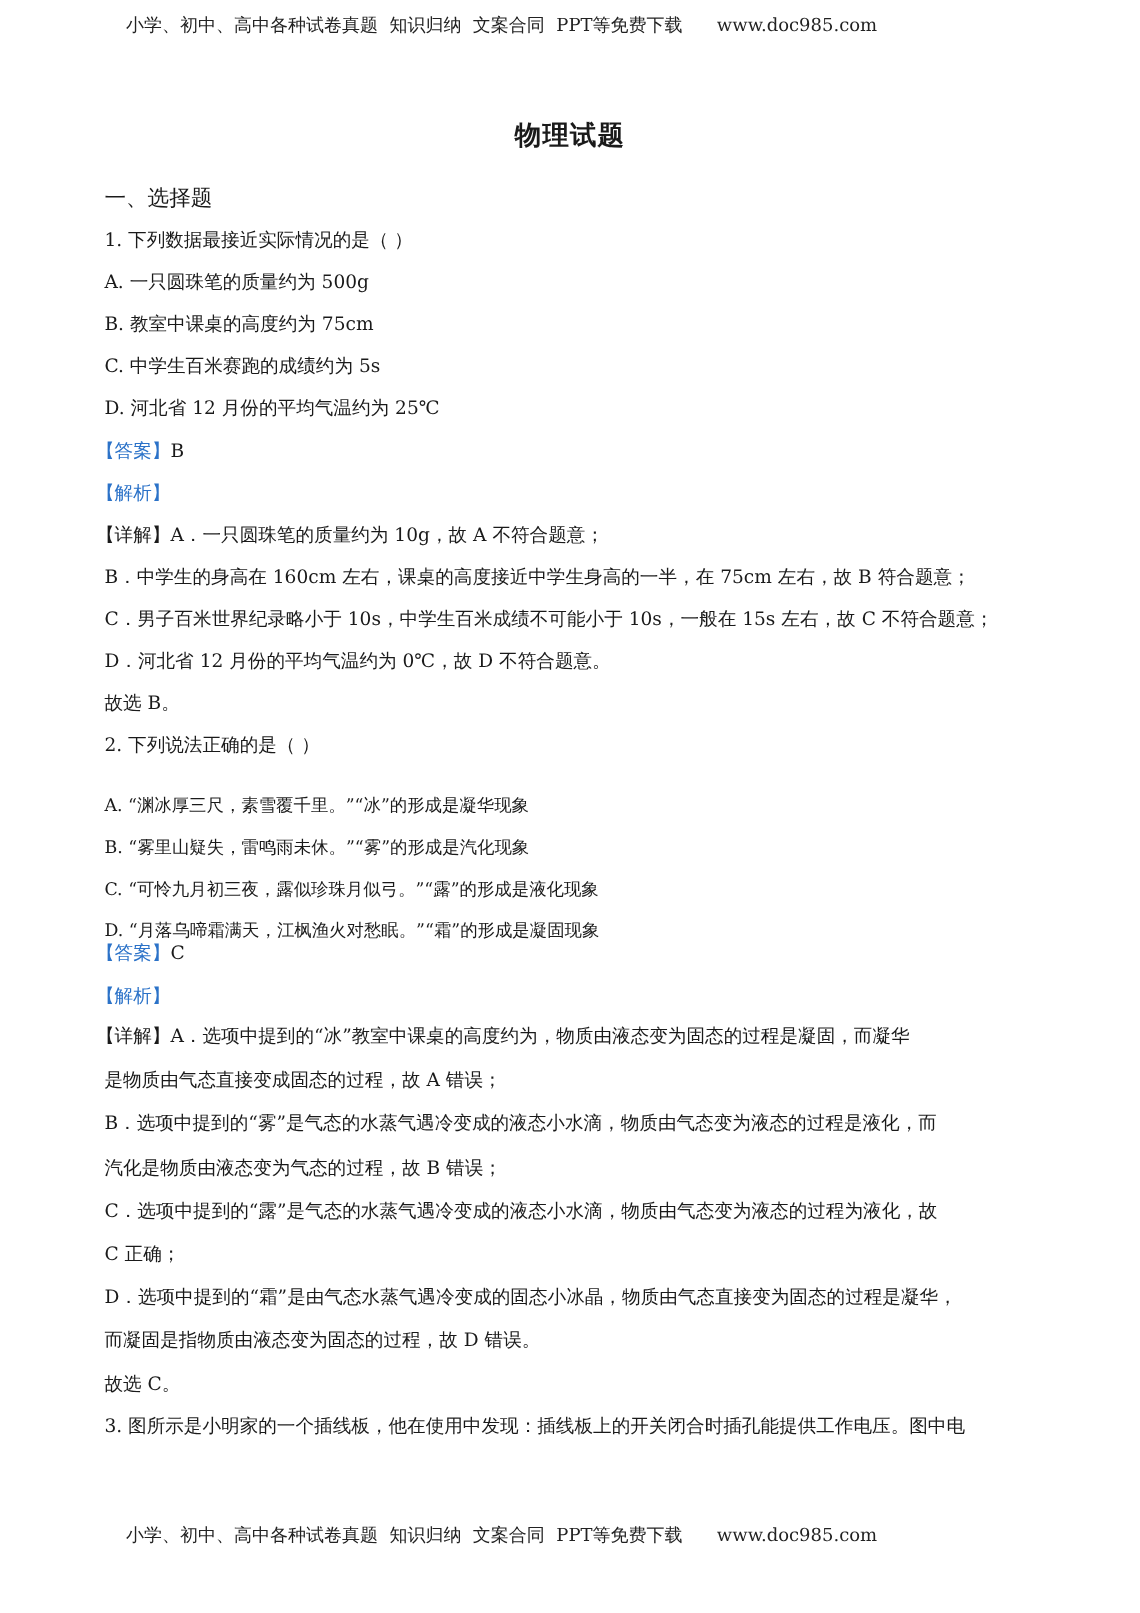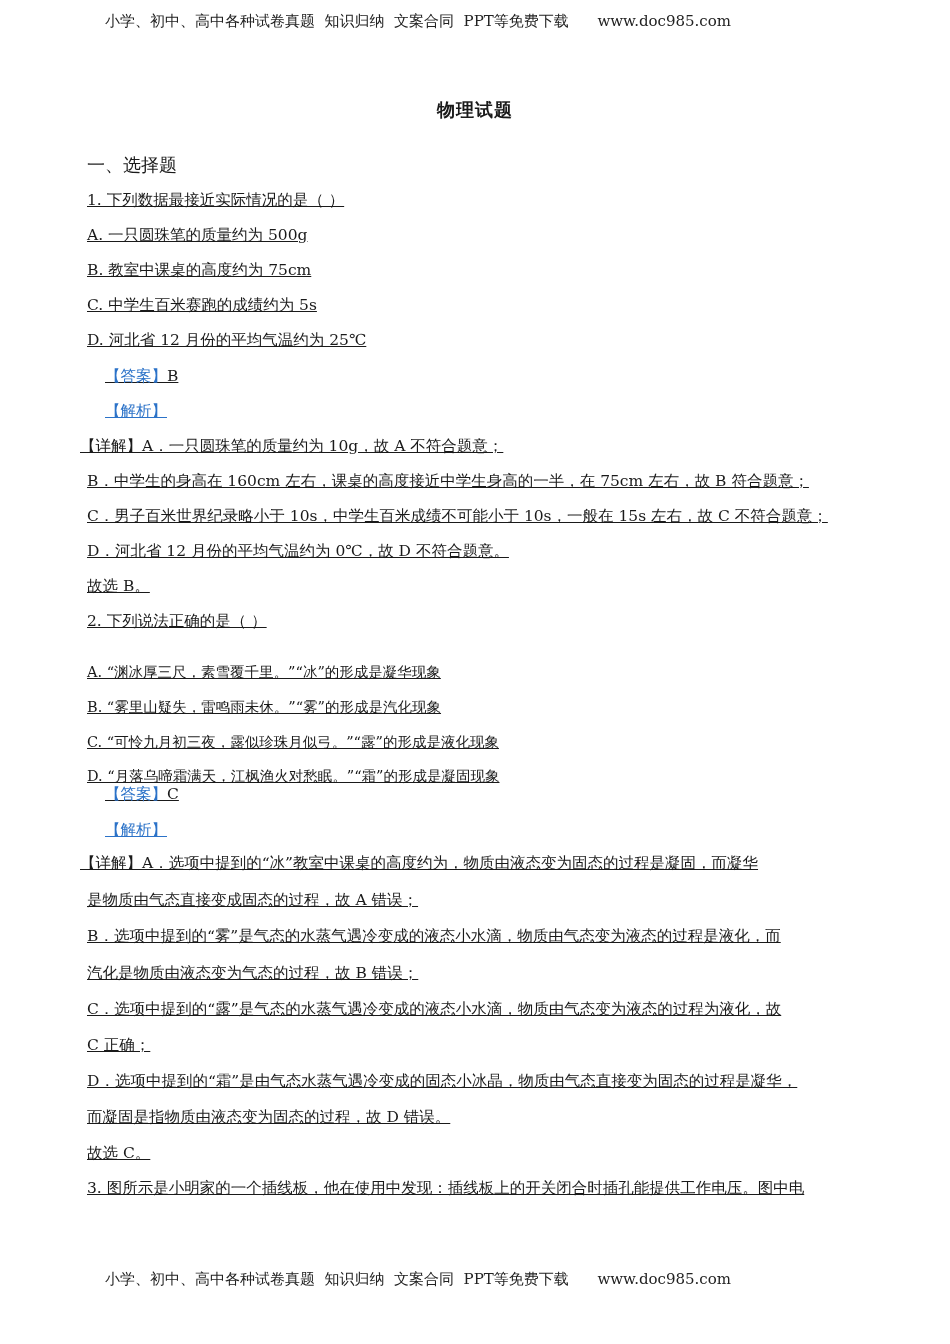--- a/index.html
+++ b/index.html
@@ -10,33 +10,32 @@
   }
   .header, .footer {
     position: absolute; left: 0; width: 836px; text-align: center;
     font-size: 15px; color: #222; white-space: pre;
     font-family: "DejaVu Serif", "Liberation Serif", serif;
   }
   .header { top: 12px; }
   .footer { top: 1270px; }
   .title {
     position: absolute; top: 98px; left: 0; width: 950px; text-align: center;
-    font-size: 18px; font-weight: bold; letter-spacing: 1px;
+    font-size: 22px; font-weight: bold; letter-spacing: 1px;
   }
   .section {
     position: absolute; top: 153px; left: 87px;
     font-size: 18px; font-weight: normal;
   }
   .line {
     position: absolute; left: 87px; font-size: 15.5px; white-space: nowrap;
     line-height: 20px;
-    text-decoration: underline;
   }
   .small { font-size: 14.5px; margin-top: 16px; }
-  .tag { color: #2b72c8; margin-left: 25px; }
+  .tag { color: #2b72c8; }
 </style>
 </head>
 <body>
 
 <div class="header">小学、初中、高中各种试卷真题  知识归纳  文案合同  PPT等免费下载      www.doc985.com</div>
 
 <div class="title">物理试题</div>
 <div class="section">一、选择题</div>
 
 <div class="line" style="top:190px">1. 下列数据最接近实际情况的是（        ）</div>

